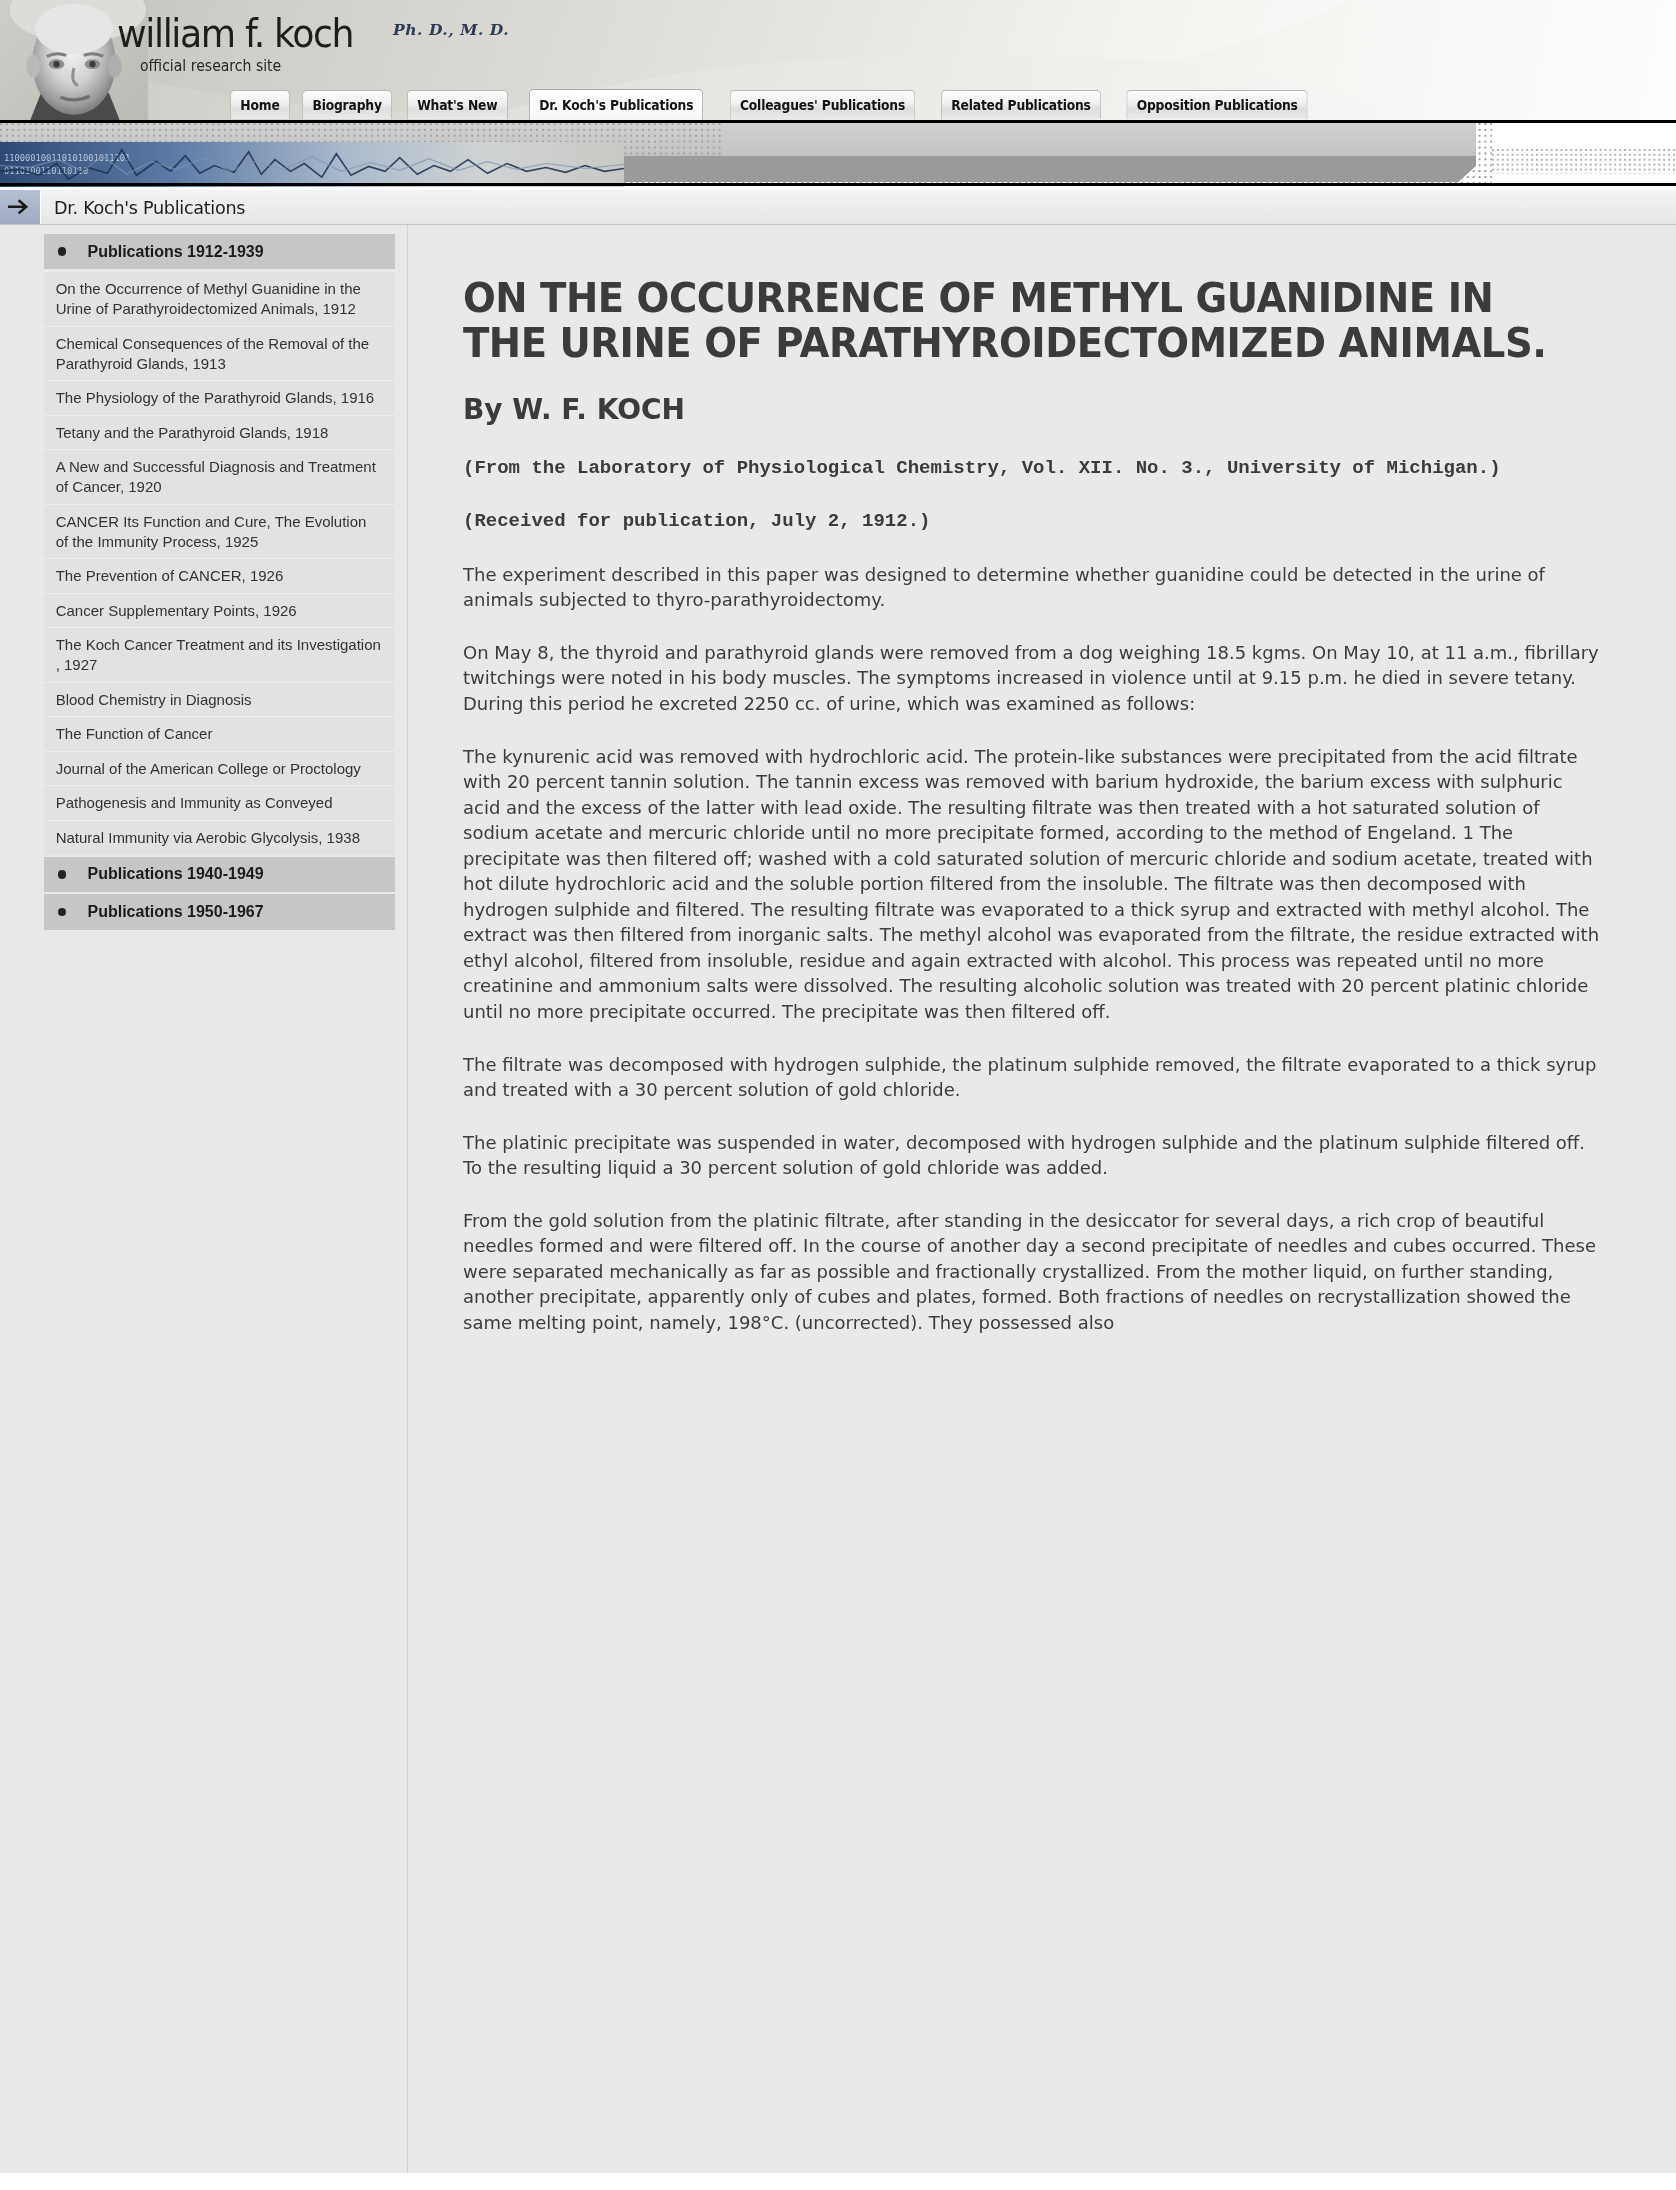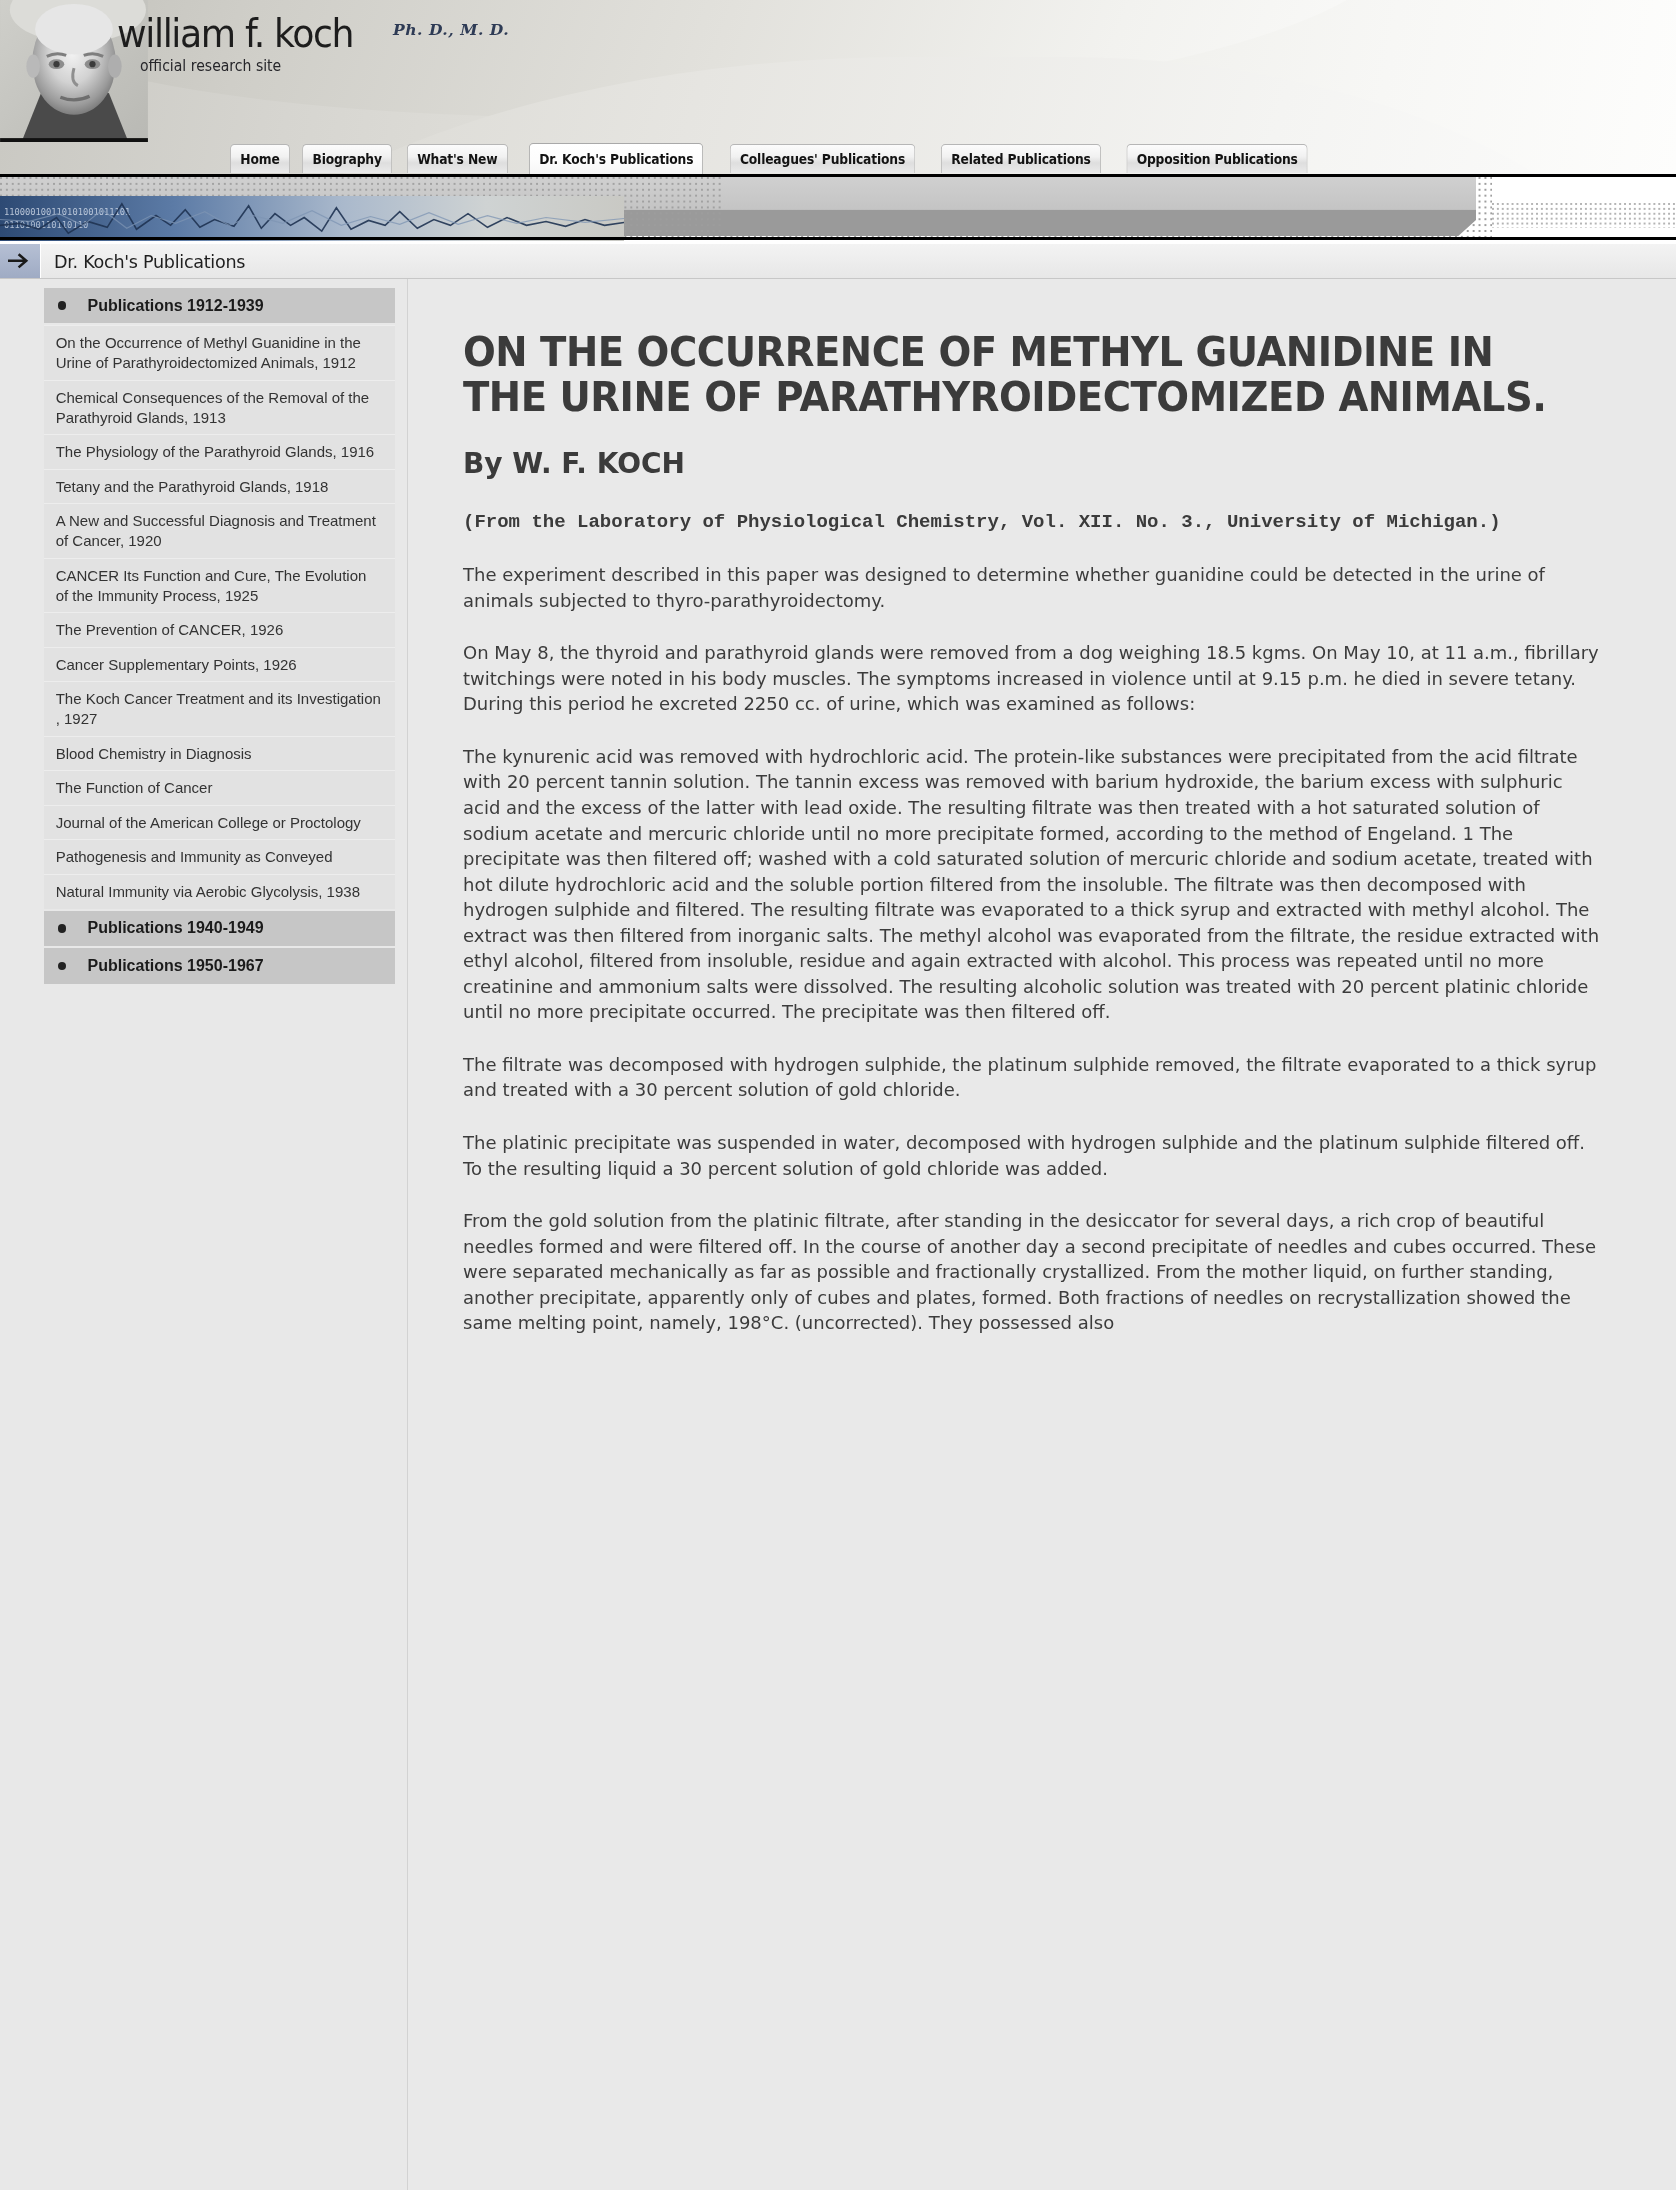--- a/index.html
+++ b/index.html
@@ -12,21 +12,21 @@
     position: relative;
     width: 1676px;
     min-height: 2190px;
     background: #ffffff;
     overflow: hidden;
   }
 
   
   .masthead {
     position: relative;
-    height: 174px;
+    height: 120px;
     background: linear-gradient(100deg, #c9c8c2 0%, #d6d5d0 18%, #e4e3de 40%, #eeeeea 62%, #f7f7f5 82%, #fdfdfc 100%);
     overflow: hidden;
   }
   .mast-swoosh {
     position: absolute;
     left: -59px; top: -205px;
     width: 1463px; height: 322px;
     border-radius: 0 0 60% 45%;
     background: linear-gradient(110deg, #b9b8b2 0%, #cfcec8 25%, #e2e1dc 55%, #f2f2ef 80%, #fbfbfa 100%);
   }
@@ -419,20 +419,21 @@
           <span class="side-group-label">Publications 1950-1967</span>
         </div>
 
       </div>
     </div>
 
     <div class="content">
       <h1 class="doc-title">ON THE OCCURRENCE OF METHYL GUANIDINE IN THE URINE OF PARATHYROIDECTOMIZED ANIMALS.</h1>
       <h2 class="doc-byline">By W. F. KOCH</h2>
       <p class="doc-note">(From the Laboratory of Physiological Chemistry, Vol. XII. No. 3., University of Michigan.)</p>
+      <p class="doc-note">(Received for publication, July 2, 1912.)</p>
 
       <p class="doc-p">The experiment described in this paper was designed to determine whether guanidine could be detected in the urine of animals subjected to thyro-parathyroidectomy.</p>
       <p class="doc-p">On May 8, the thyroid and parathyroid glands were removed from a dog weighing 18.5 kgms. On May 10, at 11 a.m., fibrillary twitchings were noted in his body muscles. The symptoms increased in violence until at 9.15 p.m. he died in severe tetany. During this period he excreted 2250 cc. of urine, which was examined as follows:</p>
       <p class="doc-p">The kynurenic acid was removed with hydrochloric acid. The protein-like substances were precipitated from the acid filtrate with 20 percent tannin solution. The tannin excess was removed with barium hydroxide, the barium excess with sulphuric acid and the excess of the latter with lead oxide. The resulting filtrate was then treated with a hot saturated solution of sodium acetate and mercuric chloride until no more precipitate formed, according to the method of Engeland. 1 The precipitate was then filtered off; washed with a cold saturated solution of mercuric chloride and sodium acetate, treated with hot dilute hydrochloric acid and the soluble portion filtered from the insoluble. The filtrate was then decomposed with hydrogen sulphide and filtered. The resulting filtrate was evaporated to a thick syrup and extracted with methyl alcohol. The extract was then filtered from inorganic salts. The methyl alcohol was evaporated from the filtrate, the residue extracted with ethyl alcohol, filtered from insoluble, residue and again extracted with alcohol. This process was repeated until no more creatinine and ammonium salts were dissolved. The resulting alcoholic solution was treated with 20 percent platinic chloride until no more precipitate occurred. The precipitate was then filtered off.</p>
       <p class="doc-p">The filtrate was decomposed with hydrogen sulphide, the platinum sulphide removed, the filtrate evaporated to a thick syrup and treated with a 30 percent solution of gold chloride.</p>
       <p class="doc-p">The platinic precipitate was suspended in water, decomposed with hydrogen sulphide and the platinum sulphide filtered off. To the resulting liquid a 30 percent solution of gold chloride was added.</p>
       <p class="doc-p">From the gold solution from the platinic filtrate, after standing in the desiccator for several days, a rich crop of beautiful needles formed and were filtered off. In the course of another day a second precipitate of needles and cubes occurred. These were separated mechanically as far as possible and fractionally crystallized. From the mother liquid, on further standing, another precipitate, apparently only of cubes and plates, formed. Both fractions of needles on recrystallization showed the same melting point, namely, 198°C. (uncorrected). They possessed also</p>
     </div>
 
   </div>

